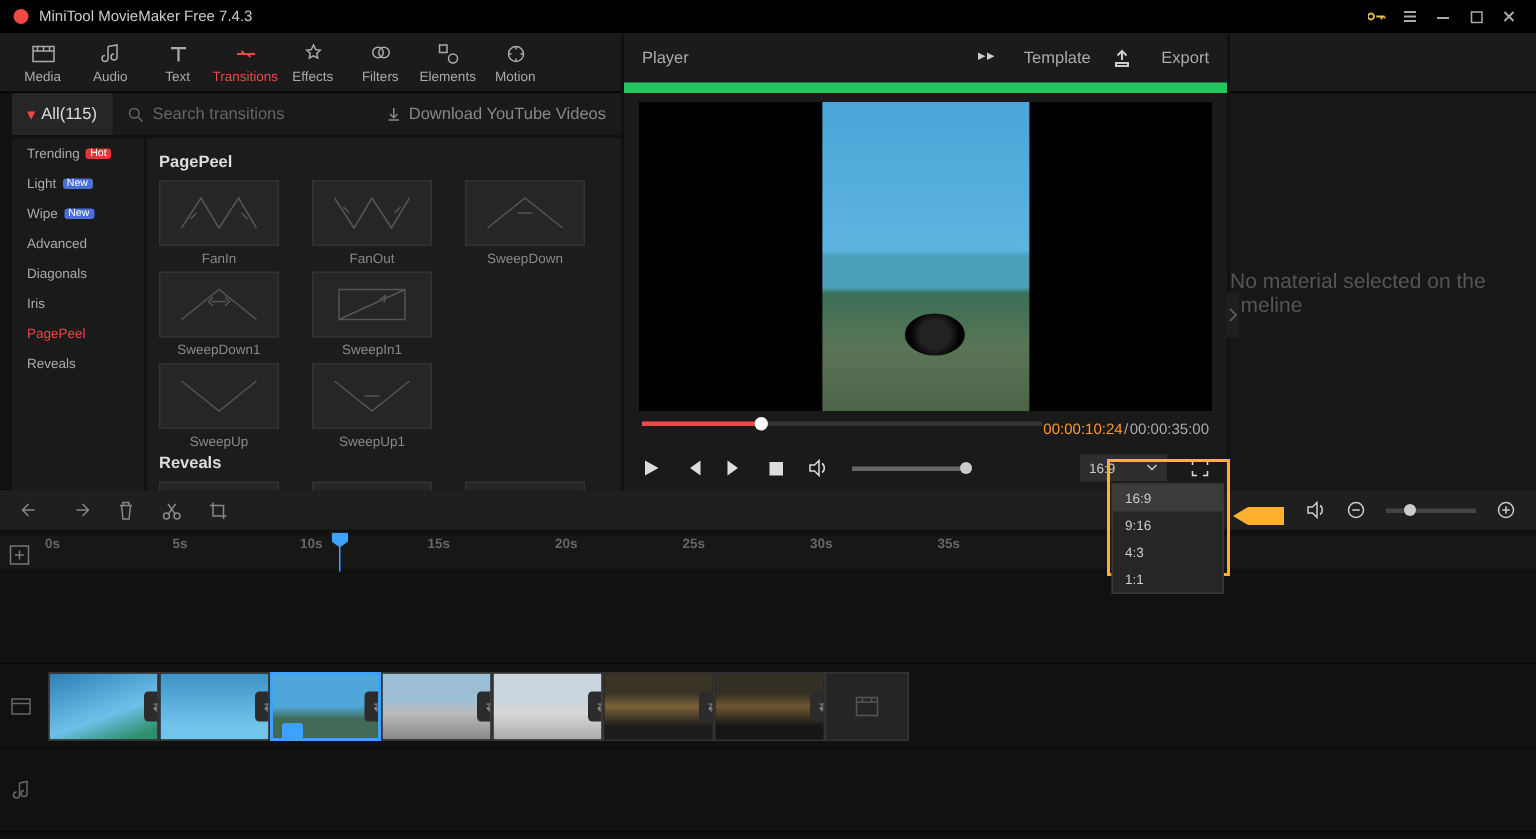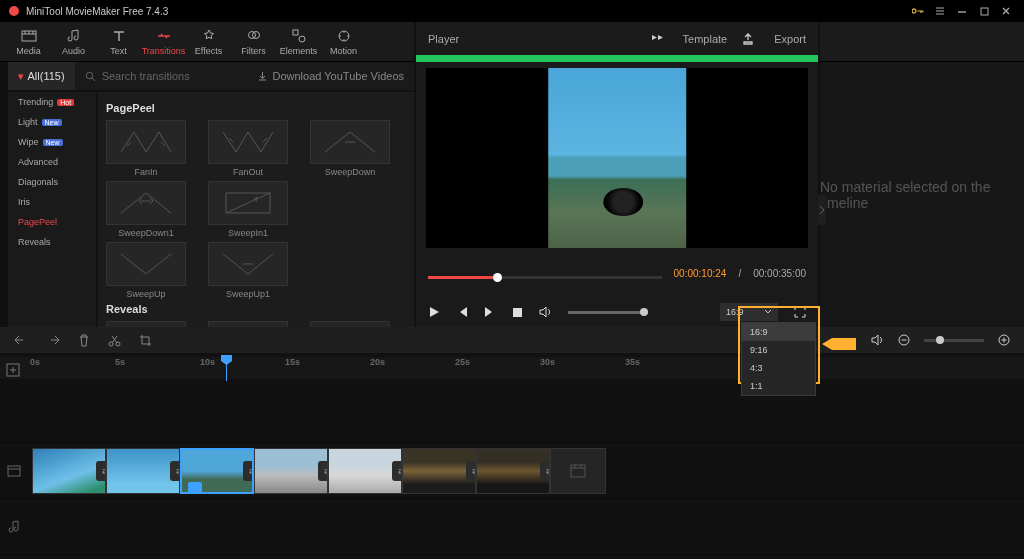--- a/index.html
+++ b/index.html
@@ -42,21 +42,21 @@
 .sec-title { color:#ddd; font-size:11px; margin:4px 0 6px; font-weight:600; }
 .thumb-row { display:flex; gap:22px; margin-bottom:4px; }
 .thumb { width:80px; display:flex; flex-direction:column; align-items:center; gap:3px; }
 .thumb .box { width:80px; height:44px; background:#262626; border:1px solid #333; display:flex; align-items:center; justify-content:center; }
 .thumb .nm { font-size:9px; color:#888; }
 
 .player { position:absolute; top:62px; left:416px; right:206px; bottom:232px; background:#1a1a1a; display:flex; flex-direction:column; }
 .vid { flex:1; background:#000; margin:6px 10px 0; position:relative; }
 .vid-img { position:absolute; left:50%; top:0; bottom:0; width:36%; transform:translateX(-50%); background:linear-gradient(180deg,#4aa6d9 0%,#5cb4e0 48%,#4b9fb8 50%,#4b9fb8 60%,#3b6f57 62%,#5a7556 80%,#4d6348 100%); }
 .tire { position:absolute; bottom:18%; left:40%; width:40px; height:28px; border-radius:50%; background:radial-gradient(circle,#222 40%,#000 70%); }
-.seek-row { display:flex; align-items:flex-end; padding:20px 12px; gap:12px; }
+.seek-row { display:flex; align-items:flex-start; padding:7px 12px; gap:1px; }
 .seek { flex:1; height:3px; background:#333; position:relative; }
 .seek .prog { position:absolute; left:0; top:0; bottom:0; width:28%; background:#f04747; }
 .seek .knob { position:absolute; left:28%; top:-3px; width:9px; height:9px; border-radius:50%; background:#fff; }
 .tc1 { color:#ff9a2e; font-size:10px; }
 .tc2 { color:#aaa; font-size:10px; }
 .ctrl-row { display:flex; align-items:center; padding:4px 12px 6px; gap:16px; }
 .ctrl-row .pbtn { color:#ccc; cursor:pointer; }
 .vol { width:80px; height:3px; background:#666; position:relative; }
 .vol .vk { position:absolute; right:0; top:-3px; width:8px; height:8px; border-radius:50%; background:#ccc; }
 .spacer { flex:1; }

